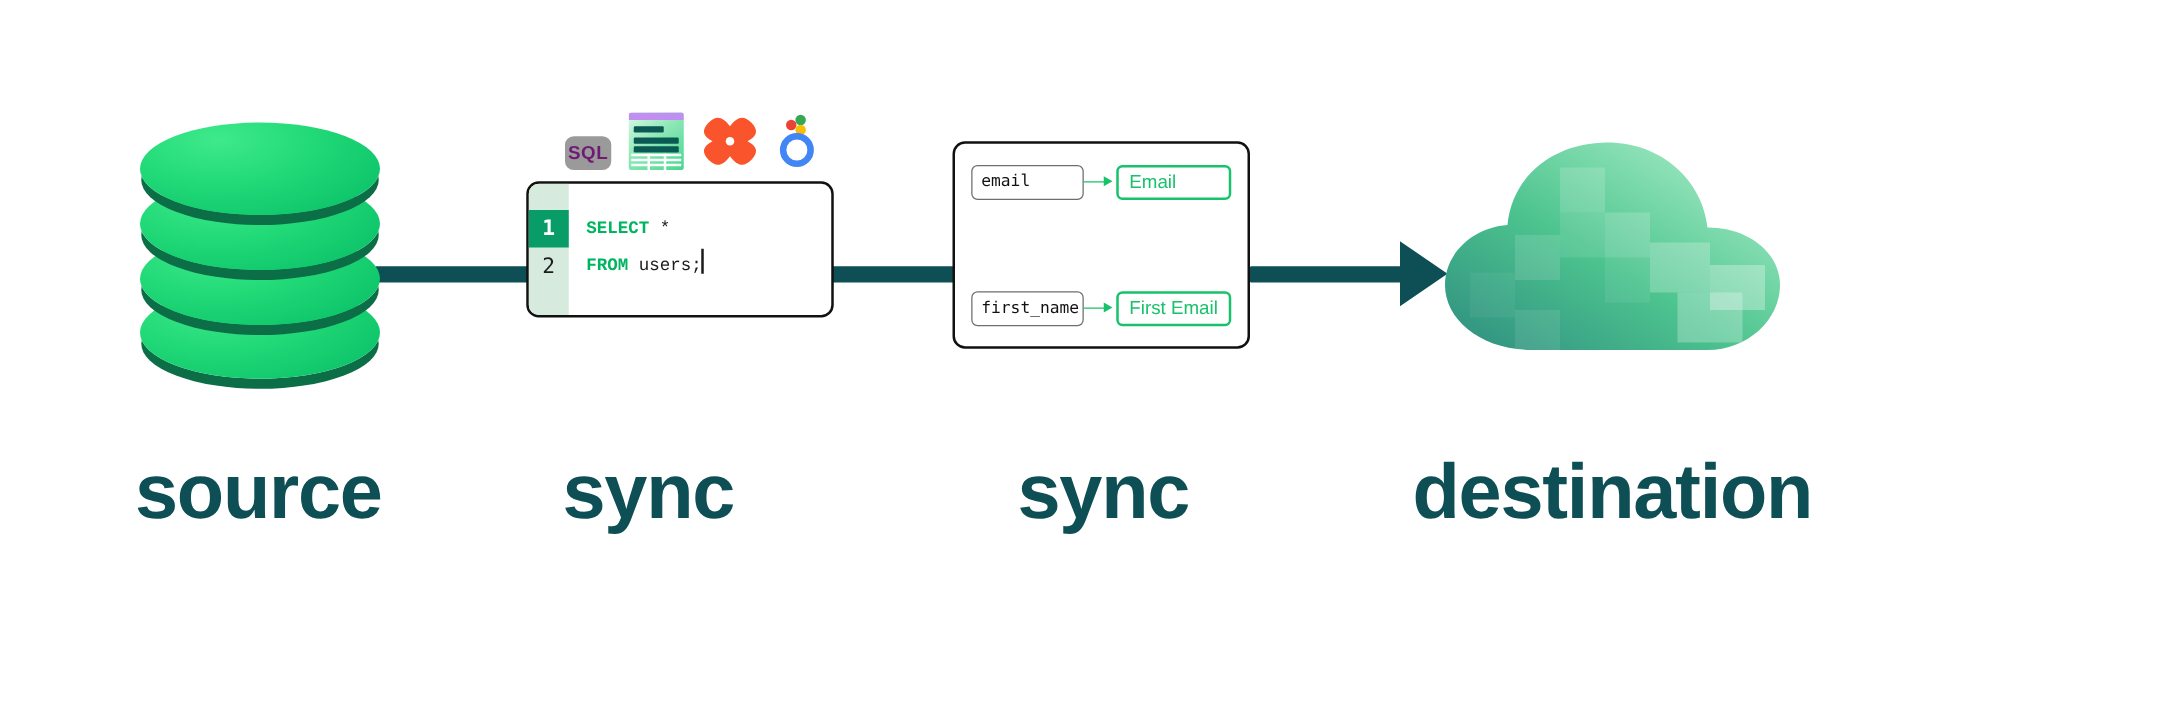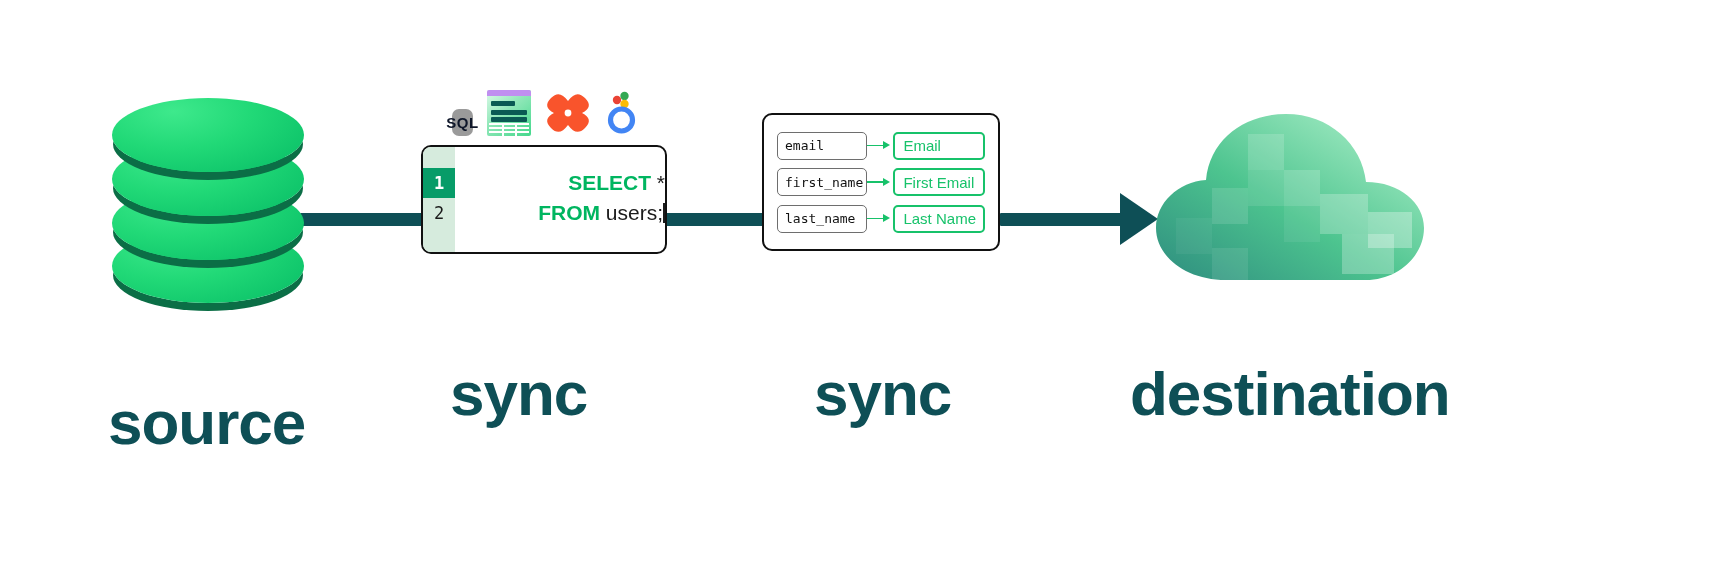--- a/index.html
+++ b/index.html
@@ -67,25 +67,25 @@
   .icon-row {
     position: absolute;
     left: 452px;
     top: 88px;
     display: flex;
     align-items: flex-end;
     gap: 14px;
     height: 48px;
   }
   .ico-sql {
-    width: 21px;
+    width: 37px;
     height: 27px;
     border-radius: 7px;
     background: #9a9a9a;
-    color: #0f172a;
+    color: #701a75;
     font-size: 15px;
     font-weight: bold;
     letter-spacing: 0.5px;
     display: flex;
     align-items: center;
     justify-content: center;
     font-family: "Liberation Sans", sans-serif;
   }
   .ico-sheet {
     width: 44px;
@@ -148,43 +148,42 @@
   }
   .gnum.active {
     background: #079c68;
     color: #ffffff;
     font-weight: bold;
   }
   .code {
     flex: 1;
     padding: 21px 0 0 14px;
     box-sizing: border-box;
-    font-family: Liberation Sans, sans-serif;
-    font-size: 21px;
+    font-family: Liberation Mono, monospace;
+    font-size: 14px;
     line-height: 30px;
     white-space: pre;
-    text-align: right;
   }
   .kw { color: #00b560; font-weight: bold; }
   .pl { color: #1b1b1b; }
   .caret {
     display: inline-block;
     width: 2px;
     height: 20px;
     background: #1b1b1b;
     vertical-align: -3px;
   }
 
   
   .sync {
     position: absolute;
     left: 762px;
     top: 113px;
     width: 238px;
-    height: 138px;
+    height: 166px;
     border: 2.5px solid #111111;
     border-radius: 10px;
     background: #ffffff;
     box-sizing: border-box;
     padding: 14px 13px;
     display: flex;
     flex-direction: column;
     justify-content: space-between;
   }
   .map-row {
@@ -251,21 +250,21 @@
   .caption {
     position: absolute;
     top: 358px;
     color: #0e4f56;
     font-family: "Liberation Sans", sans-serif;
     font-weight: bold;
     font-size: 62px;
     letter-spacing: -1px;
     white-space: nowrap;
   }
-  .cap-source      { left: 108px; margin-top: 29px; }
+  .cap-source      { left: 108px; }
   .cap-model       { left: 450px; }
   .cap-sync        { left: 814px; }
   .cap-destination { left: 1130px; }
 </style>
 </head>
 <body>
 
 <div id="stage">
 
   <div class="conn conn-1"></div>
@@ -336,28 +335,20 @@
 
     <div class="map-row">
       <div class="src-field">first_name</div>
       <div class="map-arrow">
         <div class="shaft"></div>
           <div class="head"></div>
       </div>
       <div class="dst-field">First Email</div>
     </div>
 
-    <div class="map-row">
-      <div class="src-field">last_name</div>
-      <div class="map-arrow">
-        <div class="shaft"></div>
-          <div class="head"></div>
-      </div>
-      <div class="dst-field">Last Name</div>
-    </div>
 
   </div>
 
   <div class="cloud">
     <svg width="288" height="180" viewBox="0 0 288 180" aria-hidden="true">
       <defs>
         <linearGradient id="cloudGrad" x1="0" y1="1" x2="1" y2="0">
           <stop offset="0%" stop-color="#2e8d7f"></stop>
           <stop offset="45%" stop-color="#4dc48f"></stop>
           <stop offset="100%" stop-color="#b6f4cf"></stop>

